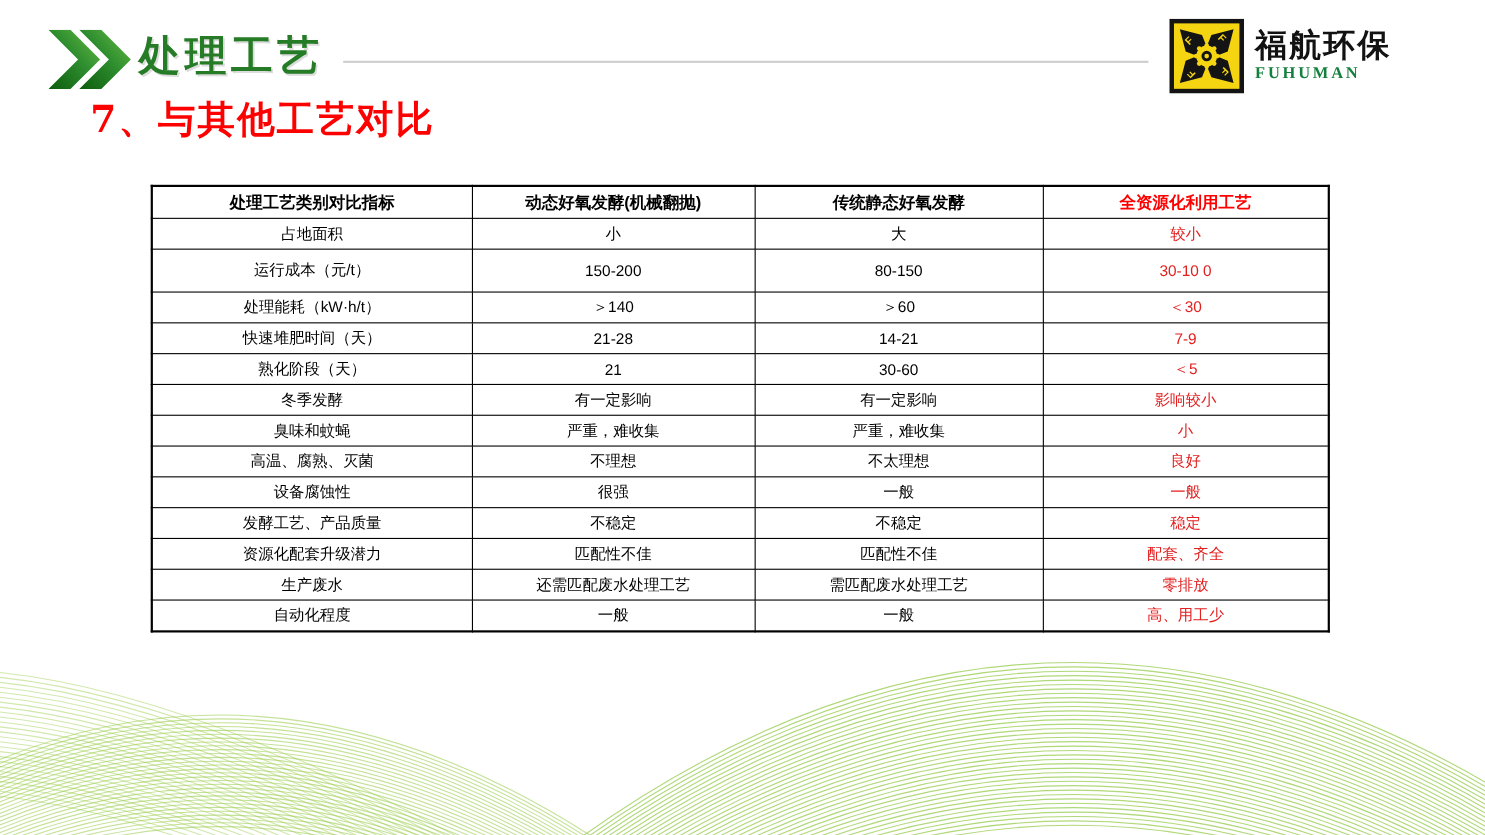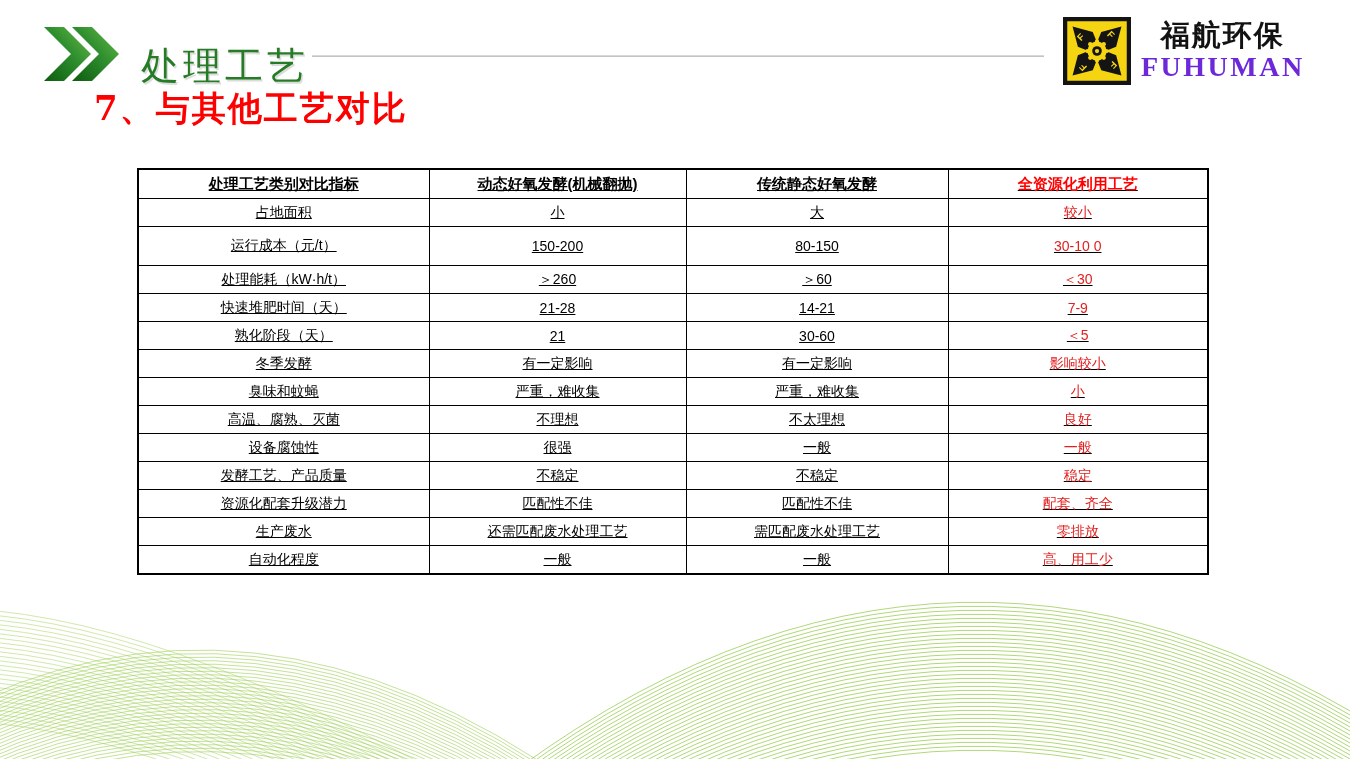--- a/index.html
+++ b/index.html
@@ -5,44 +5,44 @@
   html,body{margin:0;padding:0;}
   body{
     width:1350px;height:759px;overflow:hidden;background:#ffffff;
     font-family:"Liberation Sans",sans-serif;position:relative;
   }
   .slide{position:absolute;inset:0;}
 
   
   .chevrons{position:absolute;left:44px;top:27px;}
   .section-title{
-    position:absolute;left:124px;top:24px;margin:17px;
+    position:absolute;left:124px;top:24px;margin:2px;
     font-family:"DejaVu Serif","Liberation Serif",serif;
-    font-size:38px;font-weight:400;color:#267c26;
+    font-size:38px;font-weight:700;color:#267c26;
     letter-spacing:4px;text-shadow:1.5px 1.5px 0 #dcdcdc;
   }
   .header-divider{
     position:absolute;left:312px;top:55px;width:732px;height:2px;
     background:linear-gradient(to bottom,#e3e3e3,#b9b9b9);
   }
   .logo{position:absolute;left:1063px;top:17px;display:flex;align-items:center;gap:10px;}
   .logo-text{display:flex;flex-direction:column;line-height:1.08;}
   .logo-cn{font-size:29px;font-weight:bold;color:#121212;letter-spacing:2px;text-align:center;}
-  .logo-en{font-family:"Liberation Serif",serif;font-size:28px;font-weight:bold;color:#6d28d9;letter-spacing:2.5px;}
+  .logo-en{font-family:"Liberation Serif",serif;font-size:15px;font-weight:bold;color:#15803d;letter-spacing:2.5px;}
 
   .page-title{
-    position:absolute;left:94px;top:86px;margin:0;
+    position:absolute;left:82px;top:86px;margin:0;
     font-family:"DejaVu Serif","Liberation Serif",serif;
     font-size:34px;font-weight:bold;color:#fd0000;letter-spacing:2px;
   }
 
   
   .cmp-table{
     position:absolute;left:137px;top:168px;width:1070px;
-    border-collapse:collapse;table-layout:fixed;border:2px solid #000;text-decoration:underline;
+    border-collapse:collapse;table-layout:fixed;border:2px solid #000;
   }
   .cmp-table th,.cmp-table td{
     border:1px solid #000;text-align:center;vertical-align:middle;
     padding:0 4px;height:27px;font-size:14px;color:#000;overflow:hidden;
   }
   .cmp-table thead th{font-weight:bold;font-size:15px;height:28px;}
   .cmp-table th.full-col{color:#ff0000;}
   .cmp-table td.full-col{color:#e22020;}
   .cmp-table tr.tall td{height:38px;margin-left:36px;}
 
@@ -125,21 +125,21 @@
           <td class="full-col">较小</td>
         </tr>
         <tr class="tall">
           <td>运行成本（元/t）</td>
           <td>150-200</td>
           <td>80-150</td>
           <td class="full-col">30-10 0</td>
         </tr>
         <tr>
           <td>处理能耗（kW·h/t）</td>
-          <td>＞260</td>
+          <td>＞140</td>
           <td>＞60</td>
           <td class="full-col">＜30</td>
         </tr>
         <tr>
           <td>快速堆肥时间（天）</td>
           <td>21-28</td>
           <td>14-21</td>
           <td class="full-col">7-9</td>
         </tr>
         <tr>

